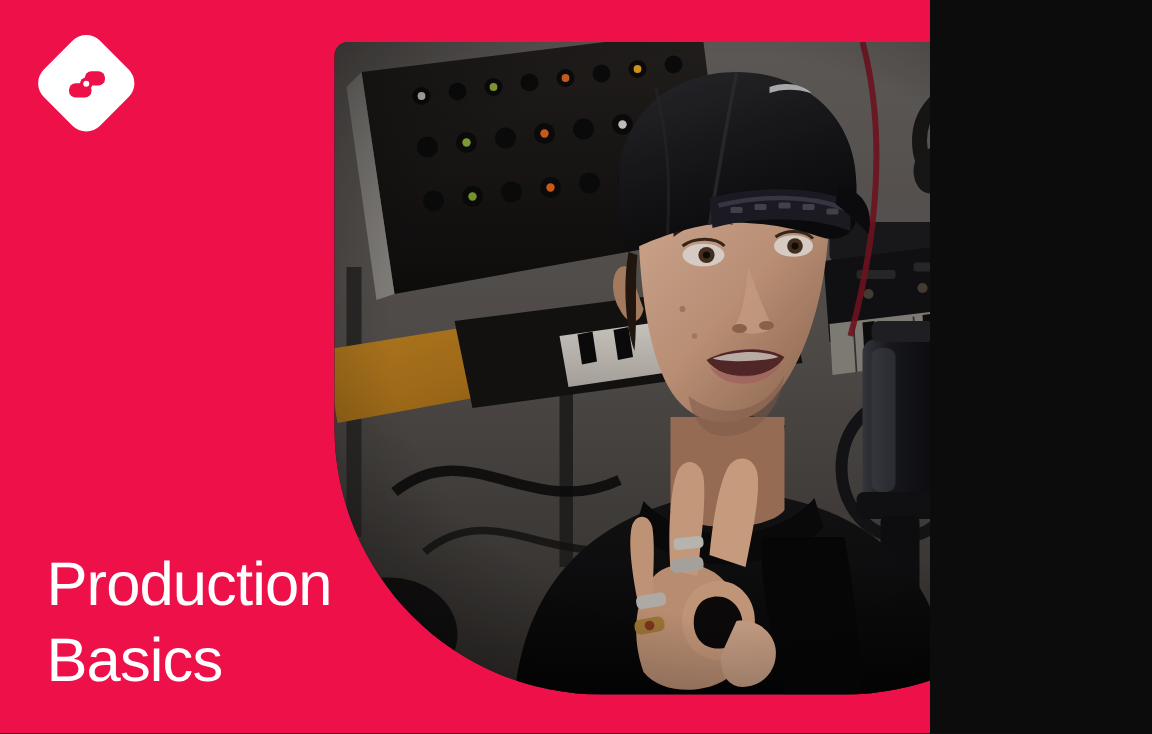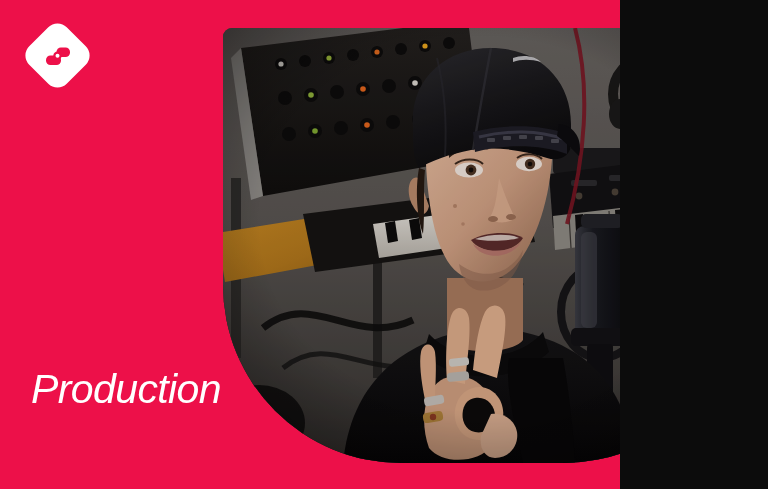--- a/index.html
+++ b/index.html
@@ -10,21 +10,20 @@
   }
   * { box-sizing: border-box; }
 
   .stage {
     position: relative;
     width: 620px;
     height: 489px;
     overflow: hidden;
     background: #ED1049;
     font-family: "Liberation Sans", sans-serif;
-    font-style: italic;
   }
 
   
   .logo {
     position: absolute;
     left: 31px;
     top: 29px;
     width: 53px;
     height: 53px;
   }
@@ -377,15 +376,16 @@
         </g>
       </g>
 
       <rect x="0" y="0" width="518" height="435" fill="url(#vignette)"></rect>
       <rect x="0" y="0" width="518" height="435" fill="#140a0c" opacity="0.12"></rect>
     </svg>
   </div>
 
   <div class="title-block">
     <span class="title-line">Production</span>
+    <span class="title-line">Basics</span>
   </div>
 
 </div>
 
 </body></html>

